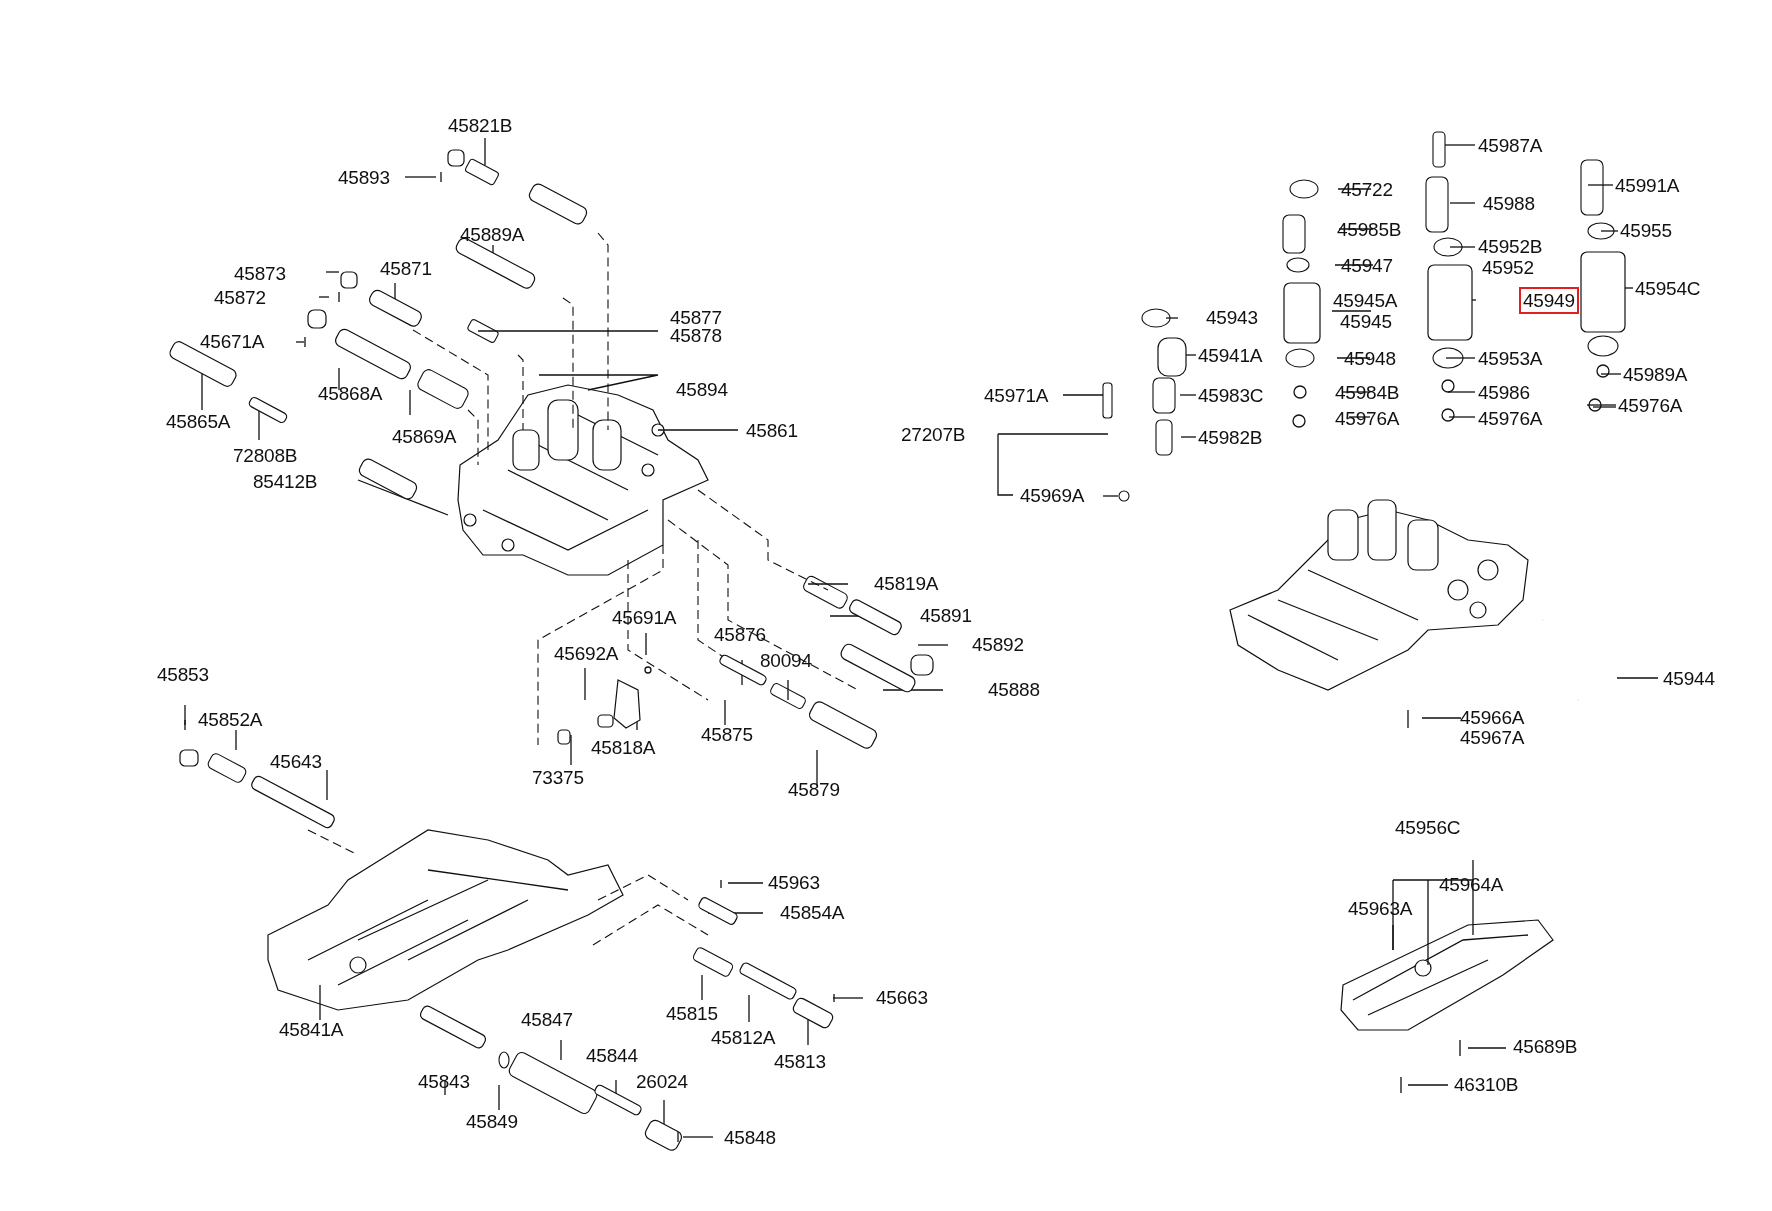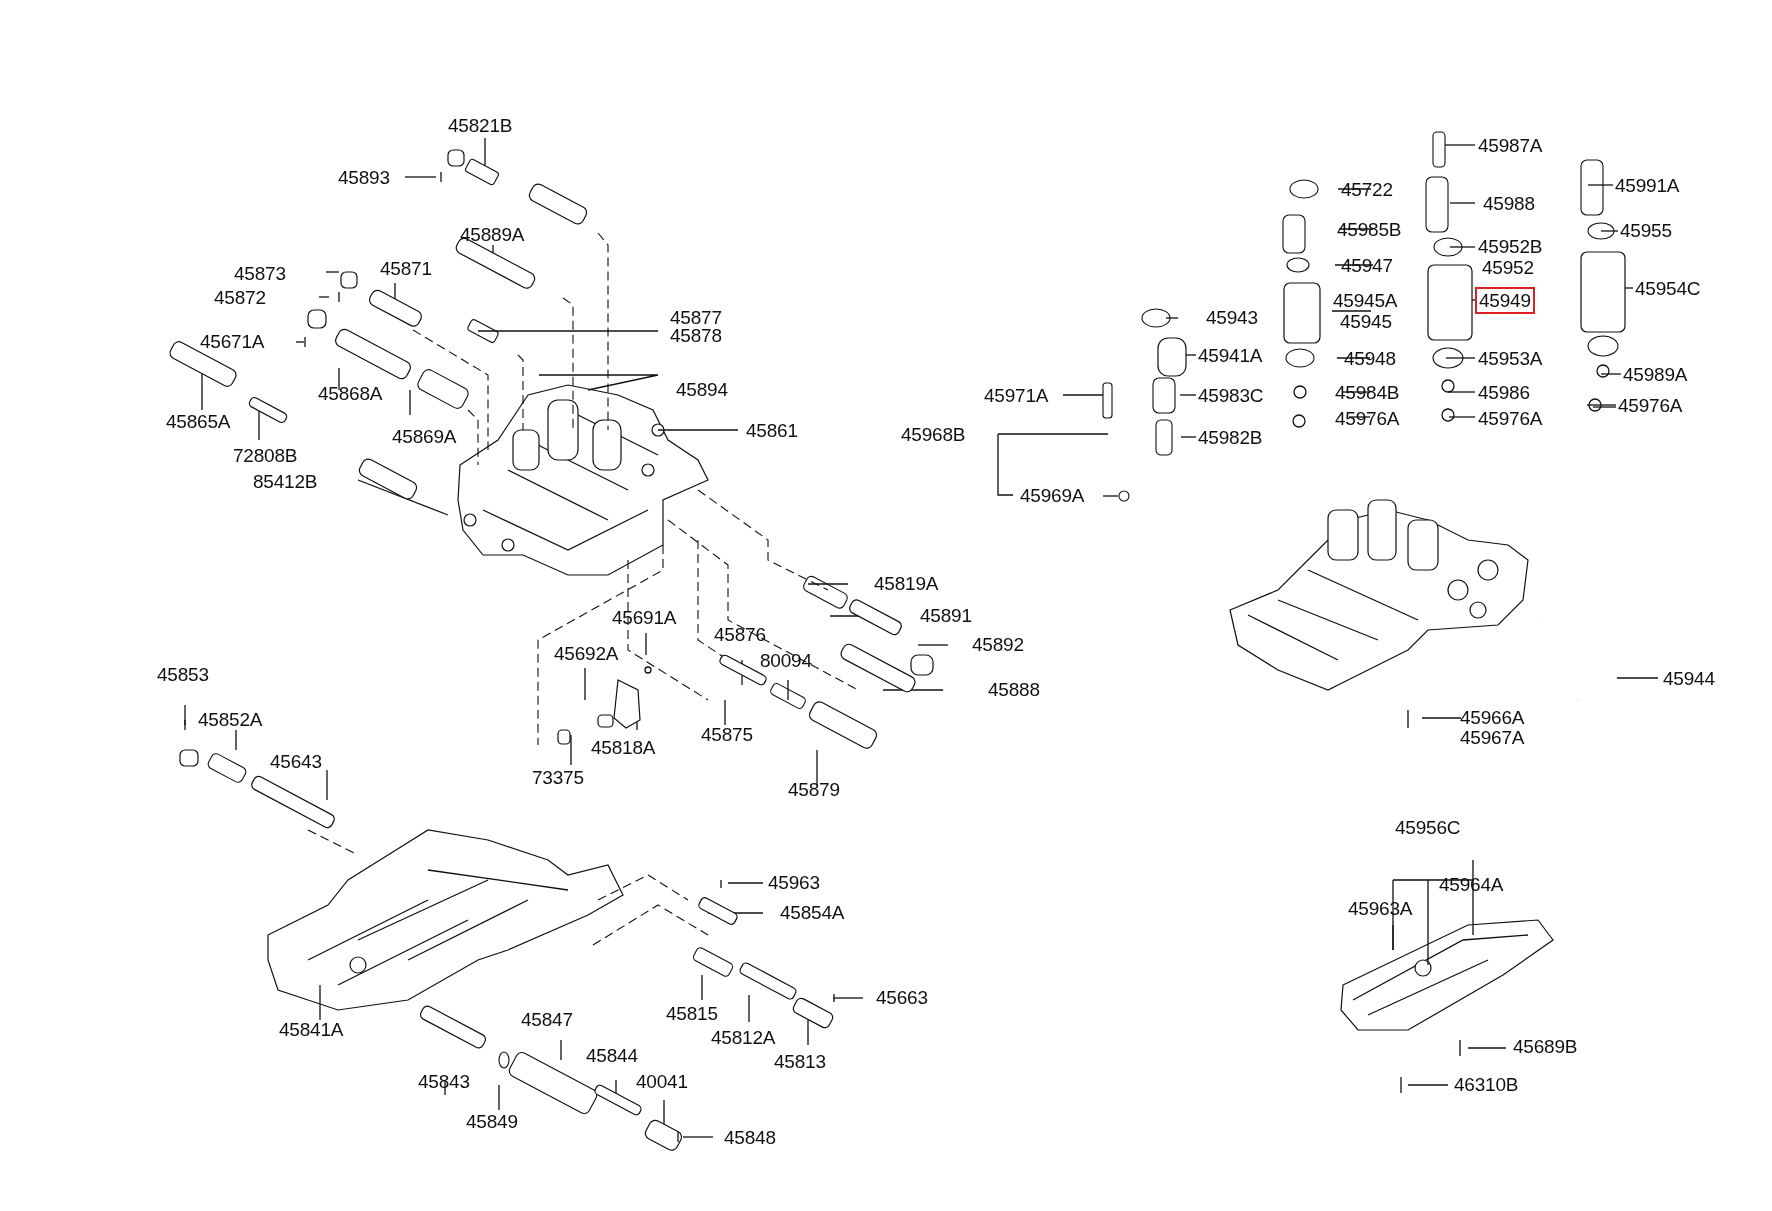--- a/index.html
+++ b/index.html
@@ -1,19 +1,19 @@
 <!DOCTYPE html>
 <html><head>
 <meta charset="utf-8">
 <style>
   html, body { margin:0; padding:0; background:#ffffff; }
   body { width:1772px; height:1211px; position:relative; overflow:hidden; font-family:"Liberation Sans", "DejaVu Sans", sans-serif; }
   #canvas { position:absolute; left:8px; top:0; width:1772px; height:1211px; }
   .lbl { position:absolute; font-size:19px; color:#111; white-space:nowrap; line-height:1; letter-spacing:-0.2px; }
-  .lbl.hl { outline:2px solid #e02020; outline-offset:2px; }
+  .lbl.hl { outline:2px solid #e02020; outline-offset:2px;margin-left:44px; }
   svg .ln { stroke:#111; stroke-width:1.3; fill:none; }
   svg .dash { stroke:#111; stroke-width:1.1; fill:none; stroke-dasharray:9 5; }
   svg .part { stroke:#111; stroke-width:1.2; fill:#fff; }
   svg .coil { stroke:#111; stroke-width:1.1; fill:none; }
 </style>
 </head>
 <body>
 
 <div id="canvas">
 <svg width="1772" height="1211" viewBox="0 0 1772 1211" style="position:absolute;left:0;top:0">
@@ -277,21 +277,21 @@
 <div class="lbl" style="left:760px;top:873px">45963</div>
 <div class="lbl" style="left:772px;top:903px">45854A</div>
 <div class="lbl" style="left:868px;top:988px">45663</div>
 <div class="lbl" style="left:658px;top:1004px">45815</div>
 <div class="lbl" style="left:271px;top:1020px">45841A</div>
 <div class="lbl" style="left:703px;top:1028px">45812A</div>
 <div class="lbl" style="left:513px;top:1010px">45847</div>
 <div class="lbl" style="left:766px;top:1052px">45813</div>
 <div class="lbl" style="left:578px;top:1046px">45844</div>
 <div class="lbl" style="left:410px;top:1072px">45843</div>
-<div class="lbl" style="left:628px;top:1072px">40041</div>
+<div class="lbl" style="left:628px;top:1072px">26024</div>
 <div class="lbl" style="left:458px;top:1112px">45849</div>
 <div class="lbl" style="left:716px;top:1128px">45848</div>
 
 <div class="lbl" style="left:1470px;top:136px">45987A</div>
 <div class="lbl" style="left:1333px;top:180px">45722</div>
 <div class="lbl" style="left:1607px;top:176px">45991A</div>
 <div class="lbl" style="left:1475px;top:194px">45988</div>
 <div class="lbl" style="left:1329px;top:220px">45985B</div>
 <div class="lbl" style="left:1612px;top:221px">45955</div>
 <div class="lbl" style="left:1470px;top:237px">45952B</div>
@@ -306,21 +306,21 @@
 <div class="lbl" style="left:1336px;top:349px">45948</div>
 <div class="lbl" style="left:1470px;top:349px">45953A</div>
 <div class="lbl" style="left:1615px;top:365px">45989A</div>
 <div class="lbl" style="left:976px;top:386px">45971A</div>
 <div class="lbl" style="left:1190px;top:386px">45983C</div>
 <div class="lbl" style="left:1327px;top:383px">45984B</div>
 <div class="lbl" style="left:1470px;top:383px">45986</div>
 <div class="lbl" style="left:1610px;top:396px">45976A</div>
 <div class="lbl" style="left:1327px;top:409px">45976A</div>
 <div class="lbl" style="left:1470px;top:409px">45976A</div>
-<div class="lbl" style="left:893px;top:425px">45968B</div>
+<div class="lbl" style="left:893px;top:425px">27207B</div>
 <div class="lbl" style="left:1190px;top:428px">45982B</div>
 <div class="lbl" style="left:1012px;top:486px">45969A</div>
 <div class="lbl" style="left:1655px;top:669px">45944</div>
 <div class="lbl" style="left:1452px;top:708px">45966A</div>
 <div class="lbl" style="left:1452px;top:728px">45967A</div>
 <div class="lbl" style="left:1387px;top:818px">45956C</div>
 <div class="lbl" style="left:1431px;top:875px">45964A</div>
 <div class="lbl" style="left:1340px;top:899px">45963A</div>
 <div class="lbl" style="left:1505px;top:1037px">45689B</div>
 <div class="lbl" style="left:1446px;top:1075px">46310B</div>

